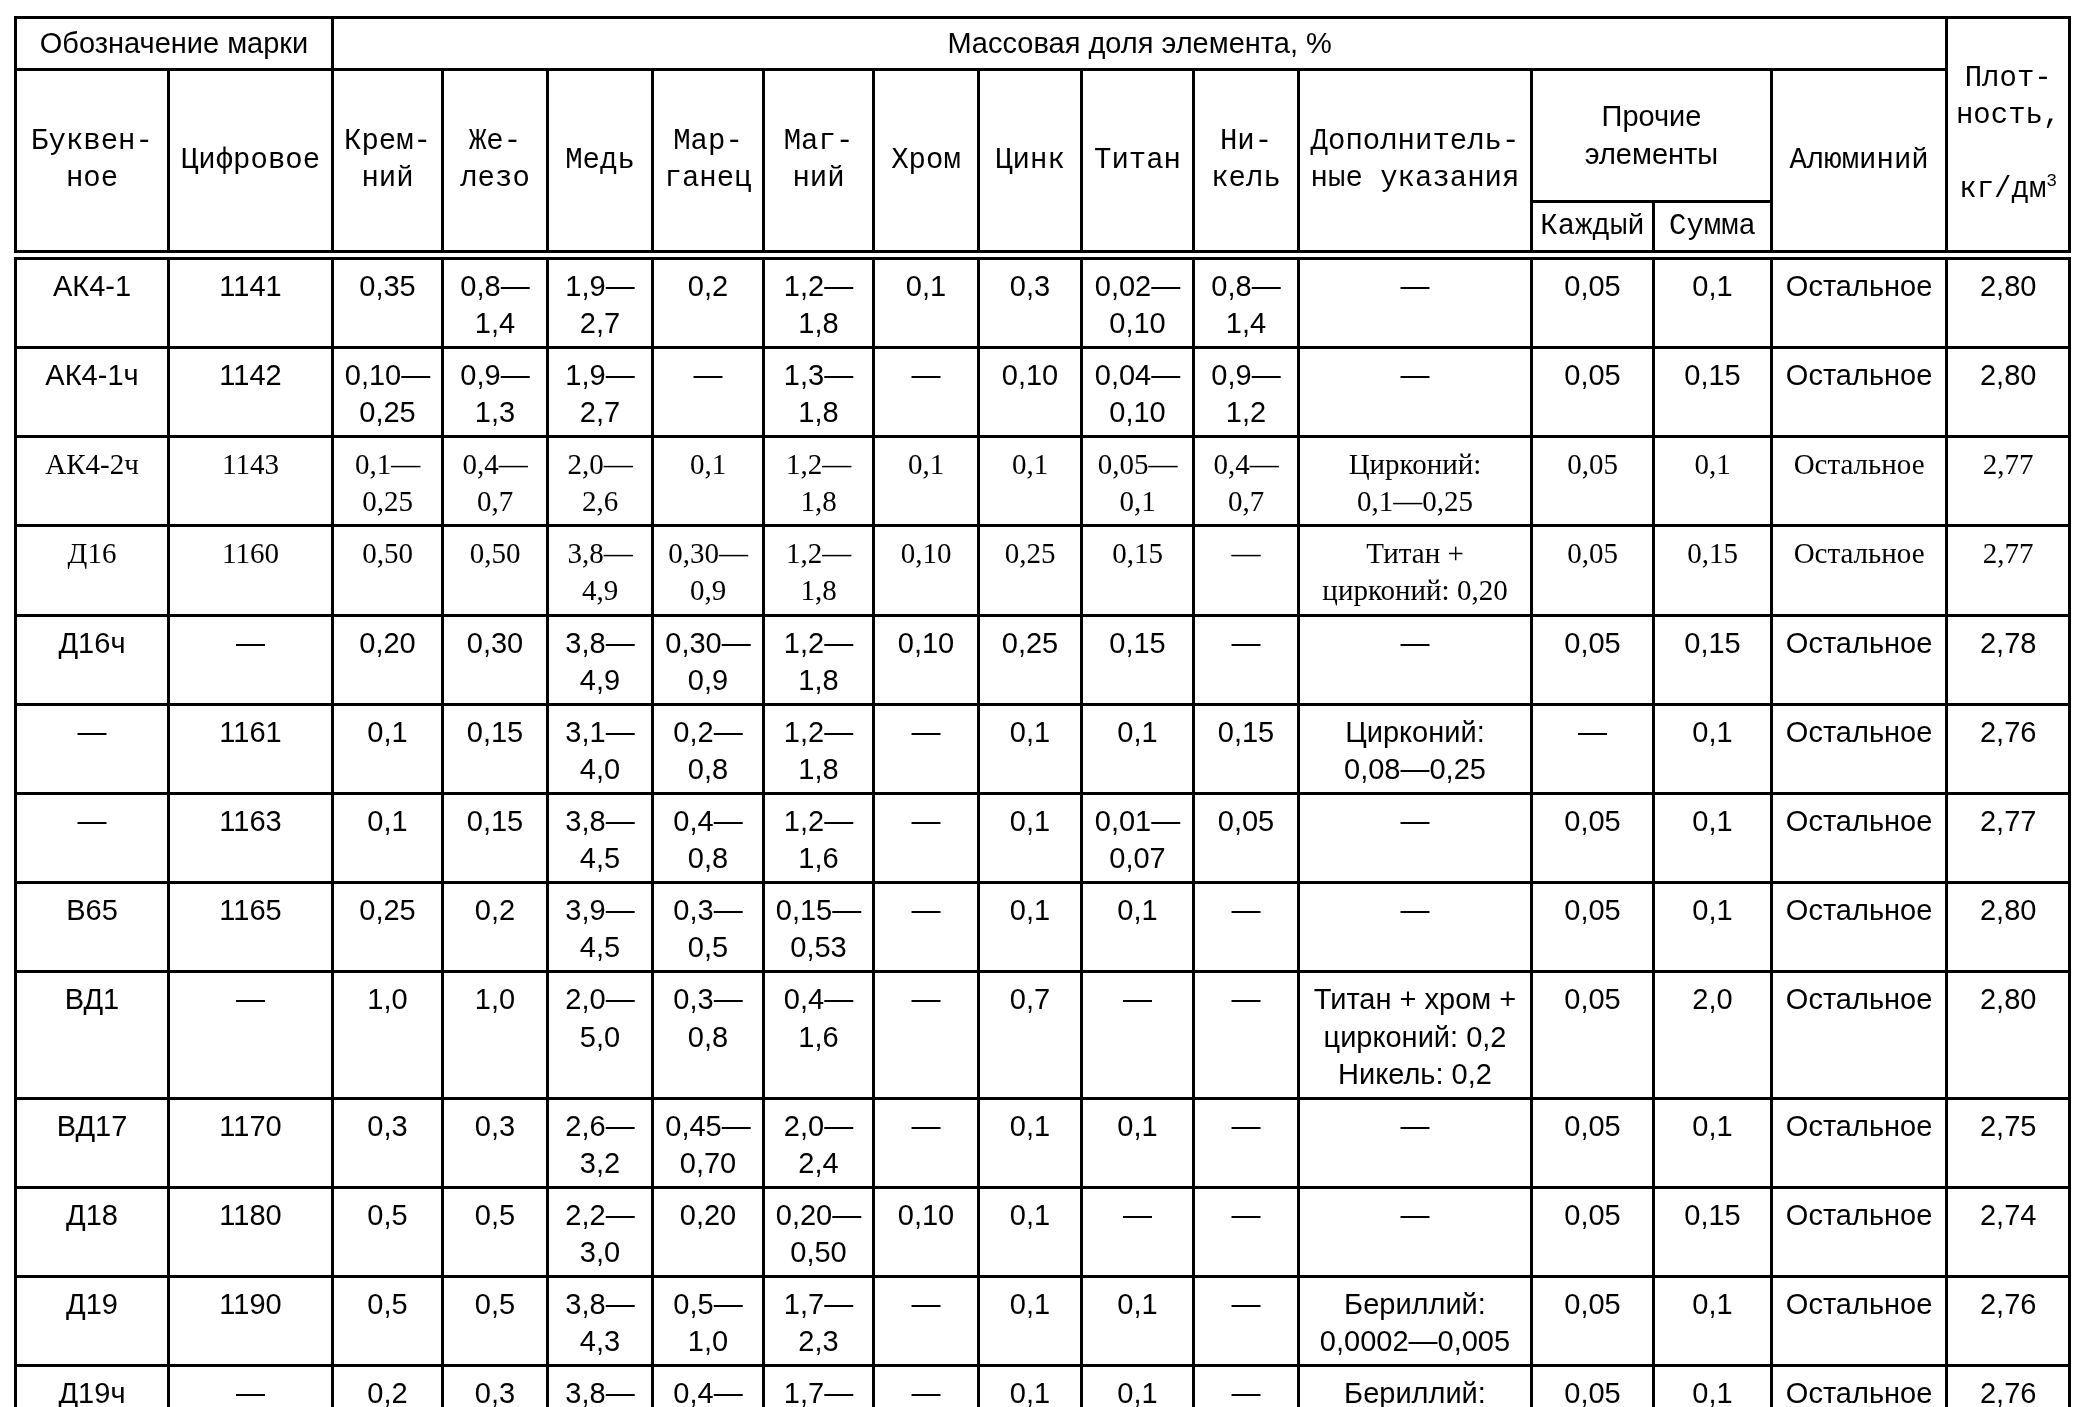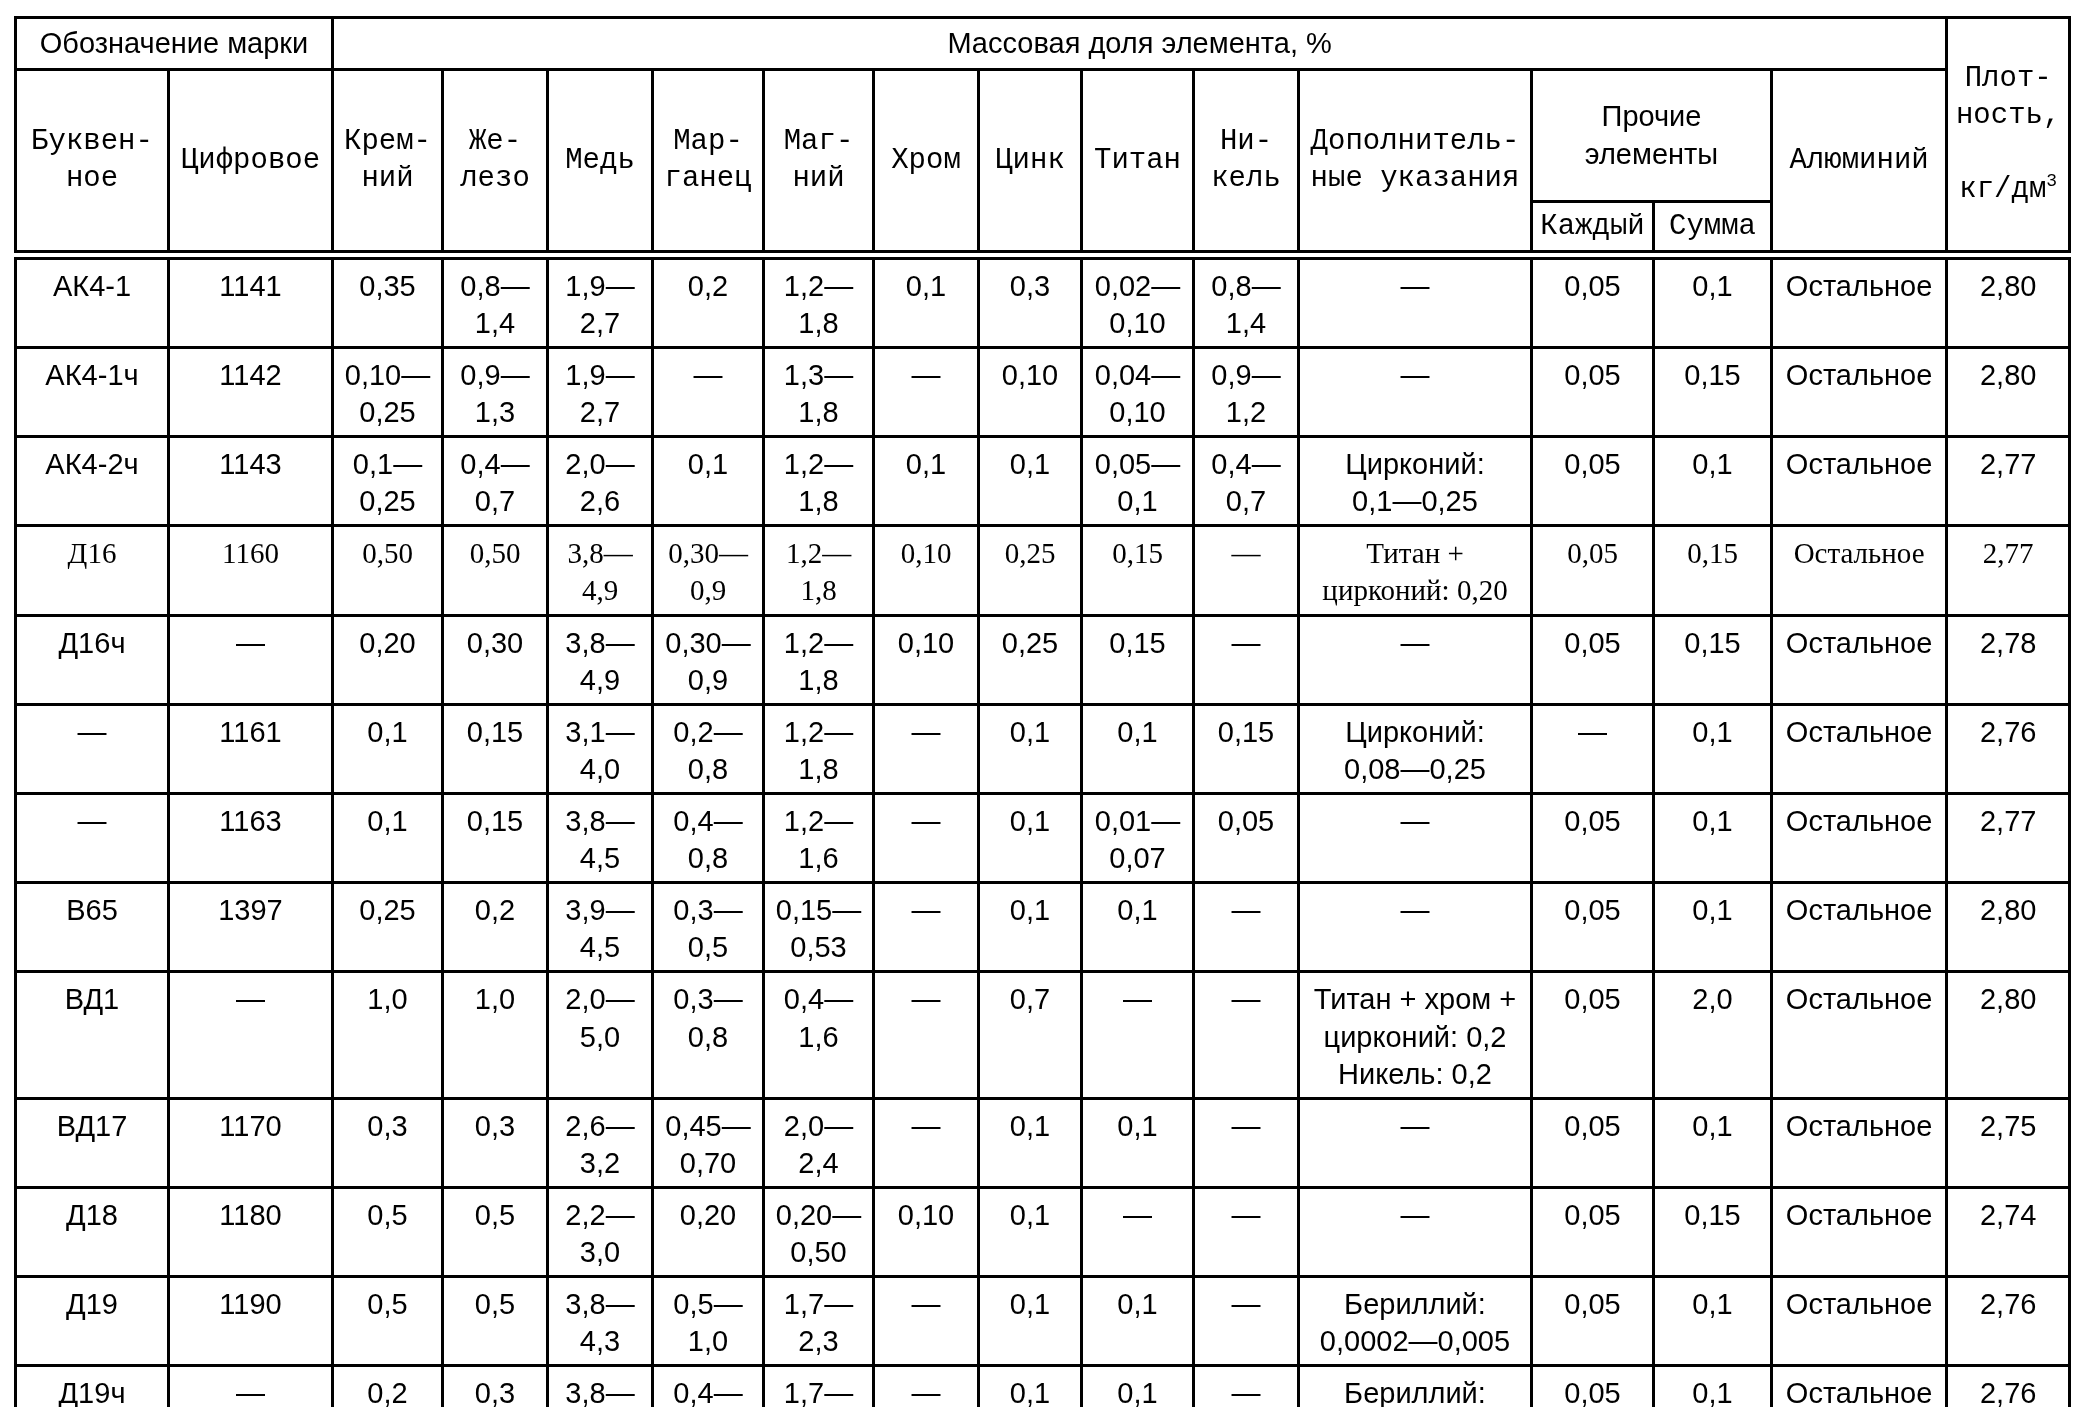--- a/index.html
+++ b/index.html
@@ -130,21 +130,21 @@
         <td>0,04—
 0,10</td>
         <td>0,9—
 1,2</td>
         <td>—</td>
         <td>0,05</td>
         <td>0,15</td>
         <td>Остальное</td>
         <td>2,80</td>
       </tr>
-      <tr style="height: 80px;">
+      <tr style="height: 80px; font-family: Liberation Serif, serif;">
         <td>АК4-2ч</td>
         <td>1143</td>
         <td>0,1—
 0,25</td>
         <td>0,4—
 0,7</td>
         <td>2,0—
 2,6</td>
         <td>0,1</td>
         <td>1,2—
@@ -244,21 +244,21 @@
 0,07</td>
         <td>0,05</td>
         <td>—</td>
         <td>0,05</td>
         <td>0,1</td>
         <td>Остальное</td>
         <td>2,77</td>
       </tr>
       <tr style="height: 79px;">
         <td>В65</td>
-        <td>1397</td>
+        <td>1165</td>
         <td>0,25</td>
         <td>0,2</td>
         <td>3,9—
 4,5</td>
         <td>0,3—
 0,5</td>
         <td>0,15—
 0,53</td>
         <td>—</td>
         <td>0,1</td>

